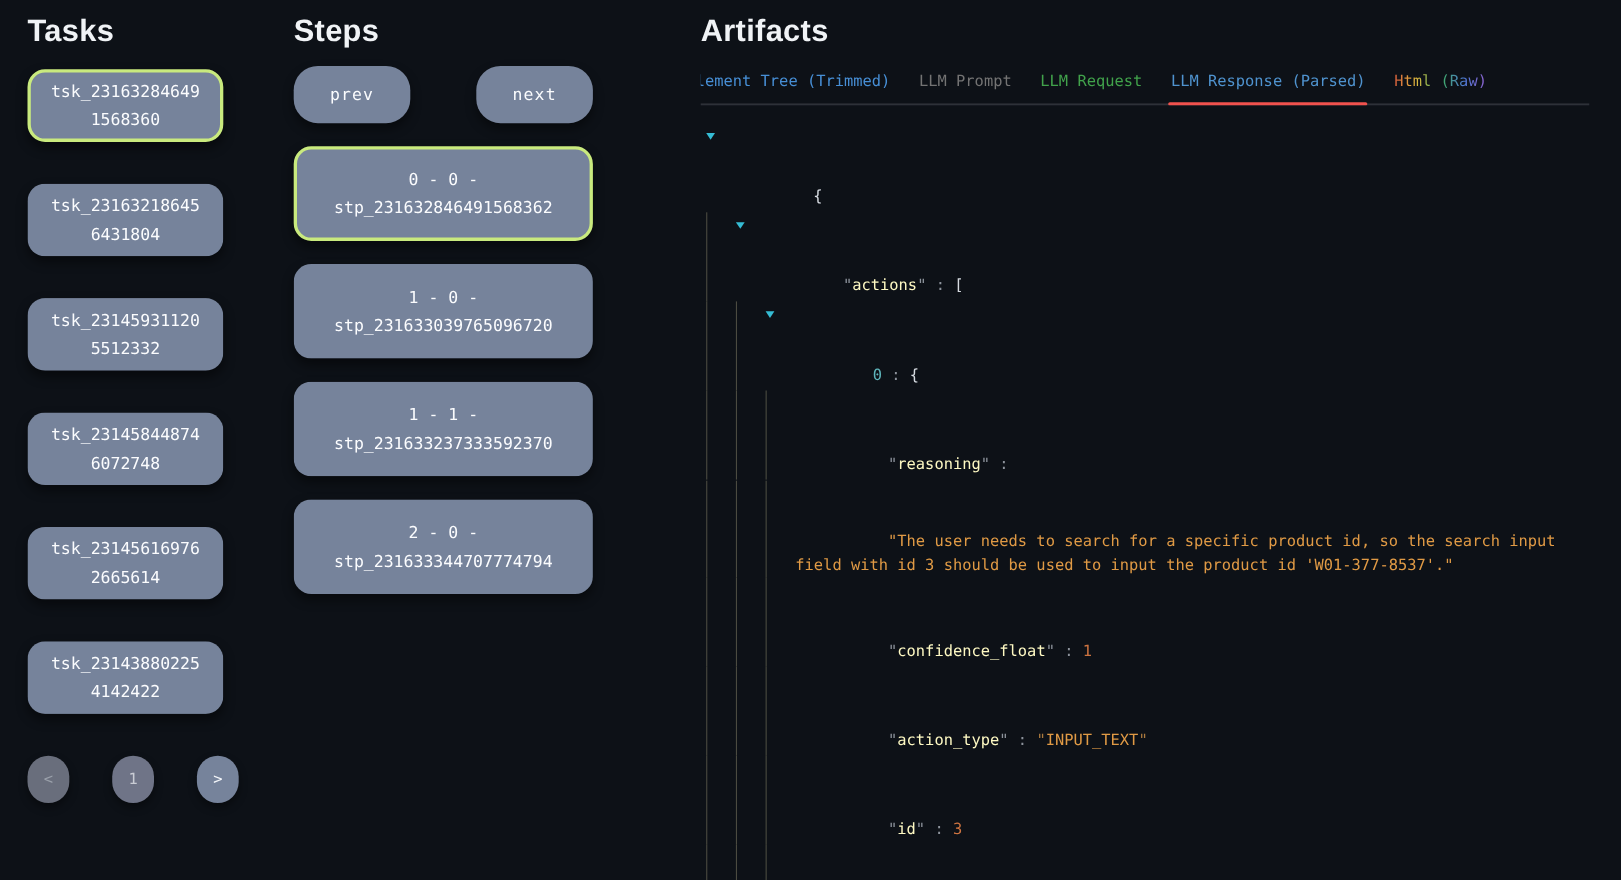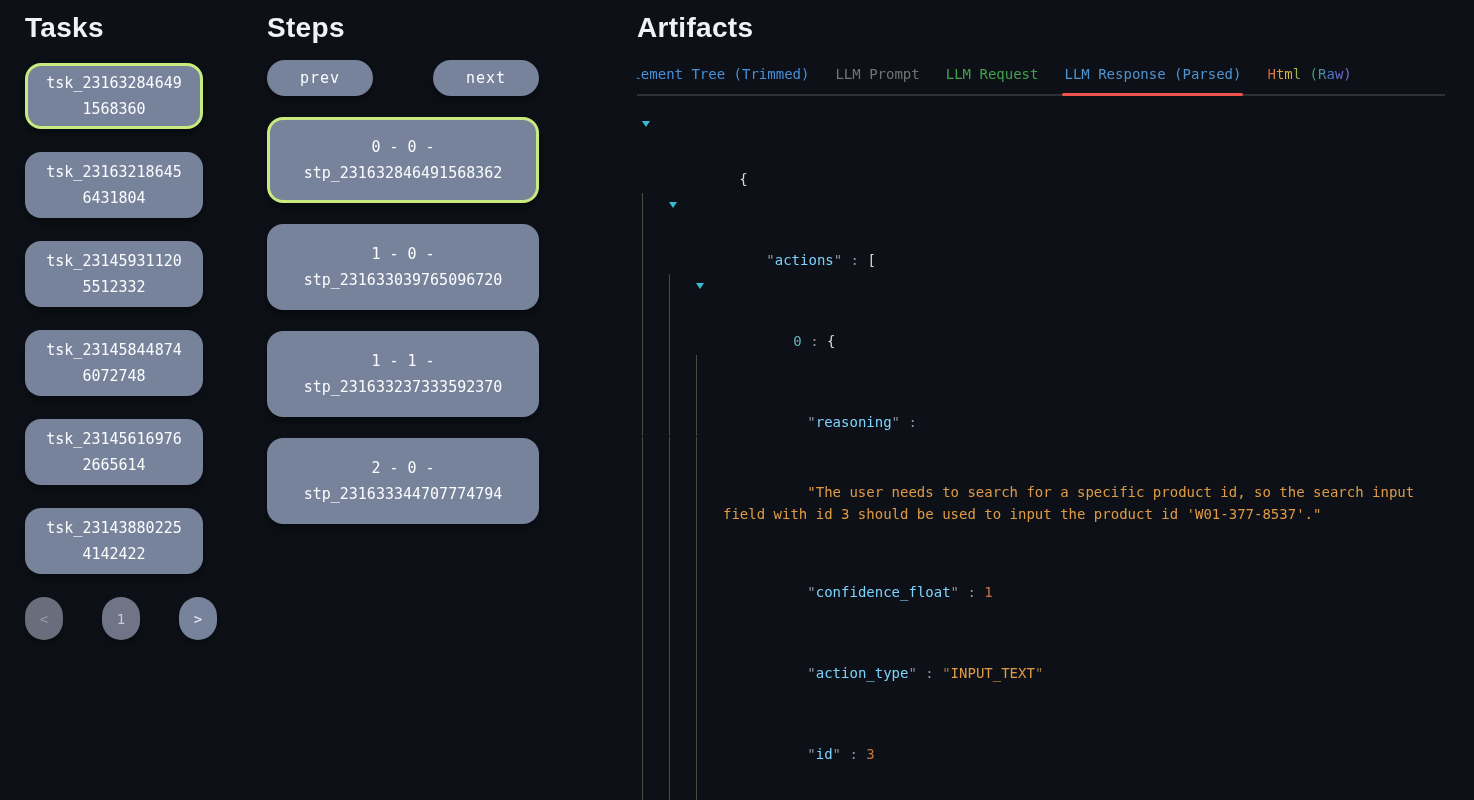--- a/index.html
+++ b/index.html
@@ -29,36 +29,36 @@
     background:#76839b; color:#fbfcfe;
     border:3px solid transparent; border-radius:16px;
     box-shadow:0 5px 10px rgba(0,0,0,.45);
     font-family:"DejaVu Sans Mono", monospace;
     font-size:15px; line-height:26px; text-align:center;
     cursor:pointer; display:block; width:100%;
   }
   .btn.selected { border-color:#c9ea7e; }
 
   .task-list { margin-top:19px; }
-  .task-btn { padding:0 18px; margin-bottom:23px; word-break:break-all; min-height:66px; }
+  .task-btn { padding:0 18px; margin-bottom:38px; word-break:break-all; min-height:66px; }
 
   .pager { width:192px; display:flex; justify-content:space-between; margin-top:20px; }
   .pager-btn {
     width:38px; height:43px; border:none; border-radius:19px;
     font-family:"DejaVu Sans Mono", monospace; font-size:14px;
     display:flex; align-items:center; justify-content:center; cursor:pointer;
     box-shadow:0 4px 8px rgba(0,0,0,.4);
   }
   .pager-prev { background:#696e7c; color:#9aa0aa; }
   .pager-page { background:#6f7487; color:#c9ccd4; }
   .pager-next { background:#76839b; color:#f4f6fa; }
 
   .nav-row { display:flex; justify-content:space-between; margin-top:16px; }
   .nav-btn {
-    width:106px; height:36px; border:none; border-radius:22px;
+    width:106px; height:52px; border:none; border-radius:22px;
     background:#76839b; color:#fbfcfe;
     font-family:"DejaVu Sans Mono", monospace; font-size:15px;
     letter-spacing:1px; cursor:pointer;
     box-shadow:0 5px 10px rgba(0,0,0,.45);
   }
   .step-list { margin-top:21px; }
   .step-btn { padding:14px 18px; margin-bottom:21px; min-height:69px; }
 
   
   .tabs-clip { overflow:hidden; margin-top:18px; }
@@ -82,21 +82,21 @@
   .arrow-slot { display:none; }
   .jr.arr > .arrow-slot { display:block; flex:0 0 13px; width:13px; padding-top:10px; }
   .tri {
     width:0; height:0;
     border-left:4.5px solid transparent; border-right:4.5px solid transparent;
     border-top:6px solid #35bcd4;
   }
   .toks { flex:1; min-width:0; white-space:pre-wrap; word-break:normal; }
   .p  { color:#d6dbe1; }
   .q  { color:#8d939c; }
-  .k  { color:#7dd3fc; }
+  .k  { color:#fef9c3; }
   .i  { color:#5fb7bd; }
   .s  { color:#e09a45; }
   .sq { color:#ab7a3e; }
   .n  { color:#cd7340; }
 </style>
 </head>
 <body>
 
 <div class="app">
 

